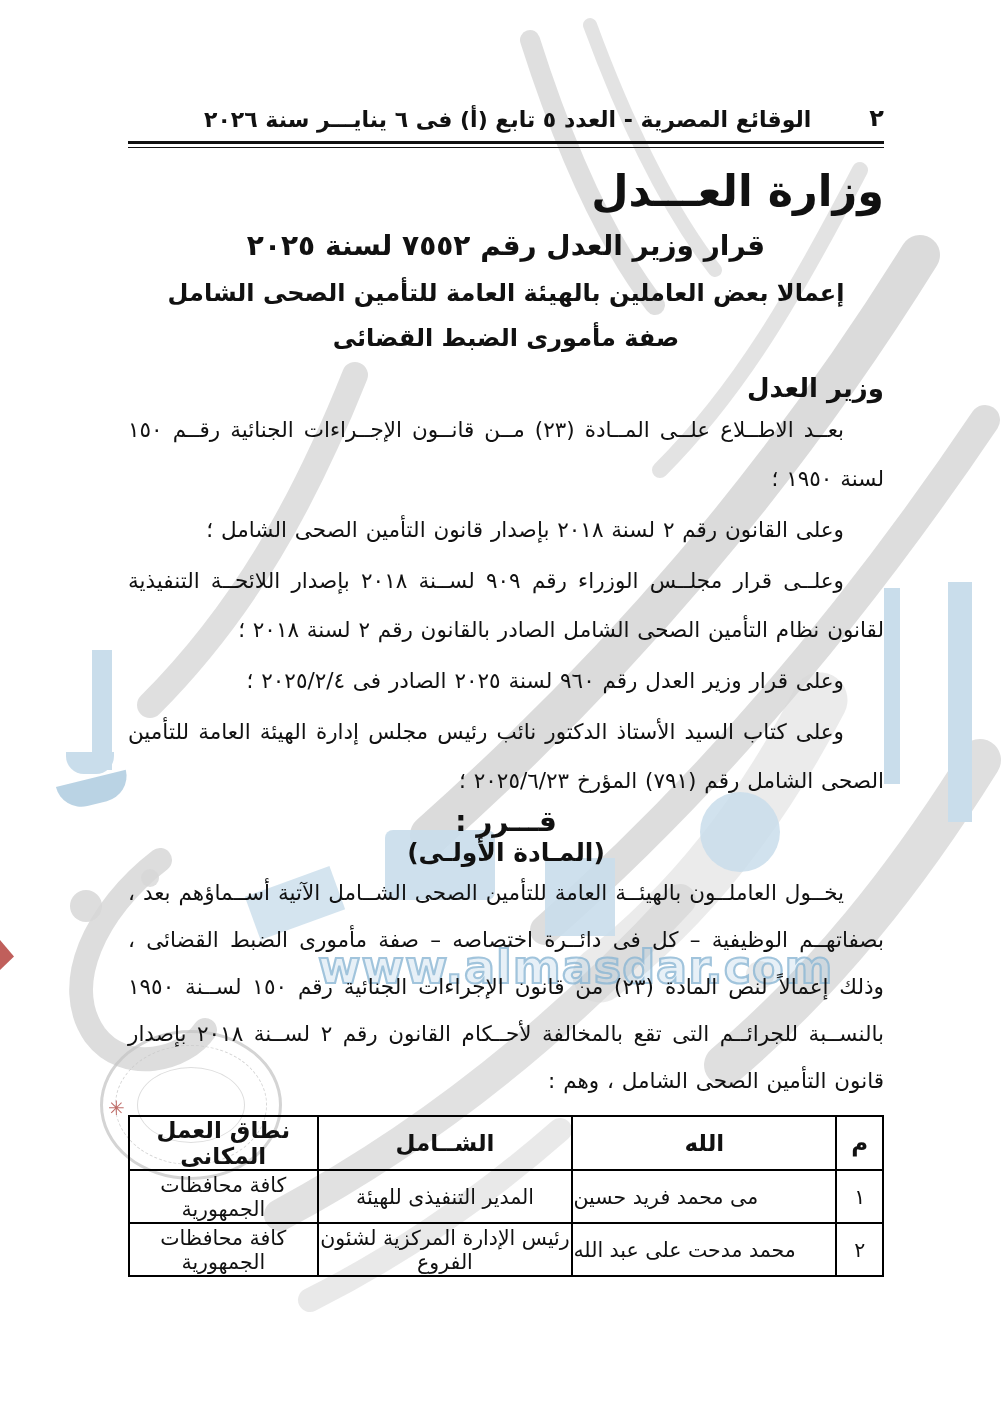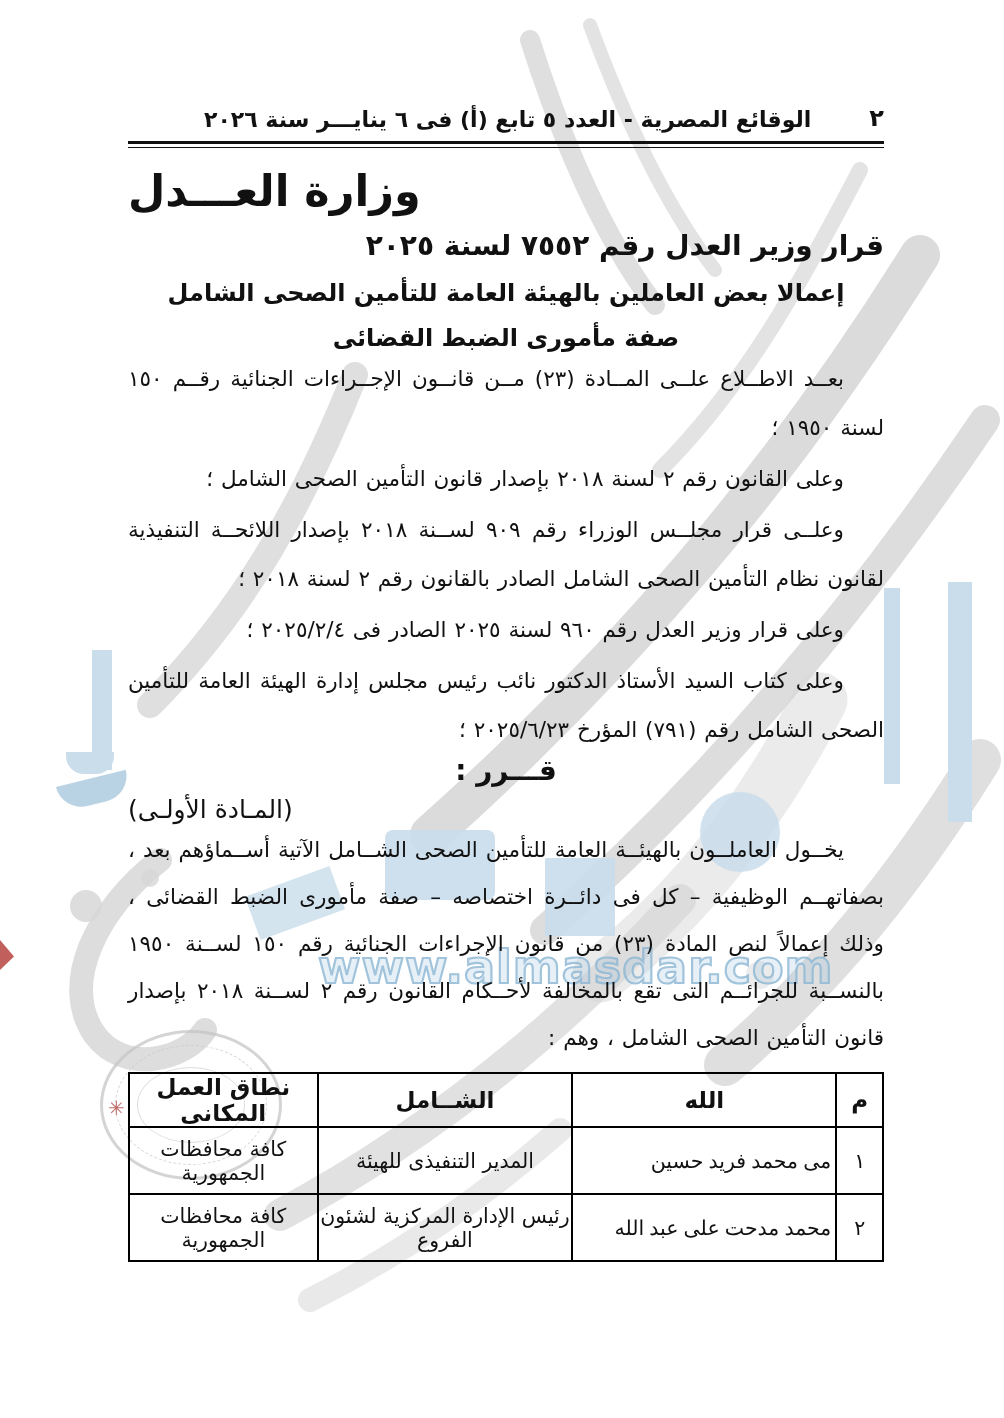--- a/index.html
+++ b/index.html
@@ -47,38 +47,38 @@
   }
 
   
   .content { position:relative; z-index:1; padding:104px 120px 0 128px; }
 
   .gz-header { display:flex; align-items:flex-end; font-weight:bold; }
   .page-num { font-size:24px; margin-left:58px; }
   .issue-line { flex:1; font-size:22px; letter-spacing:.3px; }
   .header-rule { margin-top:9px; height:7px; border-top:3.5px solid #111; border-bottom:1.5px solid #111; }
 
-  .t-ministry { text-align:left; font-size:43px; font-weight:bold; margin-top:18px; letter-spacing:1px; }
-  .t-decree   { font-size:28px; font-weight:bold; margin-top:13px; }
+  .t-ministry { text-align:right; font-size:43px; font-weight:bold; margin-top:18px; letter-spacing:1px; }
+  .t-decree   { text-align:center; font-size:28px; font-weight:bold; margin-top:13px; }
   .t-sub      { text-align:center; font-size:24px; font-weight:bold; margin-top:17px; }
   .issuer     { font-size:26px; font-weight:bold; margin-top:21px; }
 
   .para {
     font-size:21.5px; line-height:49px; text-align:justify;
     text-indent:40px; margin-top:2px; word-spacing:1px;
   }
   .c-head  { text-align:center; font-size:28px; font-weight:bold; }
-  .c-head2 { text-align:left; font-size:25px; font-weight:normal; margin-top:8px; }
+  .c-head2 { text-align:center; font-size:25px; font-weight:bold; margin-top:0; }
   .article-body { font-size:21.5px; line-height:47px; }
 
   table.roster { width:100%; border-collapse:collapse; margin-top:11px; background:transparent; }
   .roster th, .roster td { border:2.5px solid #000; text-align:center; vertical-align:middle; }
   .roster th { font-size:23px; font-weight:bold; height:52px; }
-  .roster td { font-size:20.5px; height:67px; }
-  .roster td.name-cell { text-align:right; padding-right:4px;font-family:Liberation Serif, serif; }
+  .roster td { font-size:20.5px; height:53px; }
+  .roster td.name-cell { text-align:left; padding-right:4px; }
 </style>
 </head>
 <body>
 
 <div class="wm-layer">
   <svg width="1004" height="1418" viewBox="0 0 1004 1418">
     <g fill="none" stroke="#d7d7d7" stroke-linecap="round">
       <path d="M 530 40 C 565 150, 605 240, 655 305" stroke-width="20" opacity=".8"></path>
       <path d="M 590 25 C 625 120, 665 205, 715 270" stroke-width="14" opacity=".7"></path>
       <path d="M 920 255 C 780 480, 620 665, 430 835" stroke-width="40" opacity=".9"></path>
@@ -129,20 +129,21 @@
     <div class="page-num">٢</div>
     <div class="issue-line">الوقائع المصرية - العدد ٥ تابع (أ) فى ٦ ينايـــر سنة ٢٠٢٦</div>
   </div>
   <div class="header-rule"></div>
 
   <div class="t-ministry">وزارة العـــدل</div>
   <div class="t-decree">قرار وزير العدل رقم ٧٥٥٢ لسنة ٢٠٢٥</div>
   <div class="t-sub">إعمالا بعض العاملين بالهيئة العامة للتأمين الصحى الشامل</div>
   <div class="t-sub">صفة مأمورى الضبط القضائى</div>
 
+  <div class="issuer">وزير العدل</div>
 
   <p class="para">بعــد الاطــلاع علــى المــادة (٢٣) مــن قانــون الإجــراءات الجنائية رقــم ١٥٠ لسنة ١٩٥٠ ؛</p>
   <p class="para">وعلى القانون رقم ٢ لسنة ٢٠١٨ بإصدار قانون التأمين الصحى الشامل ؛</p>
   <p class="para">وعلــى قرار مجلــس الوزراء رقم ٩٠٩ لســنة ٢٠١٨ بإصدار اللائحــة التنفيذية لقانون نظام التأمين الصحى الشامل الصادر بالقانون رقم ٢ لسنة ٢٠١٨ ؛</p>
   <p class="para">وعلى قرار وزير العدل رقم ٩٦٠ لسنة ٢٠٢٥ الصادر فى ٢٠٢٥/٢/٤ ؛</p>
   <p class="para">وعلى كتاب السيد الأستاذ الدكتور نائب رئيس مجلس إدارة الهيئة العامة للتأمين الصحى الشامل رقم (٧٩١) المؤرخ ٢٠٢٥/٦/٢٣ ؛</p>
 
   <div class="c-head">قـــرر :</div>
   <div class="c-head2">(المـادة الأولـى)</div>
 

